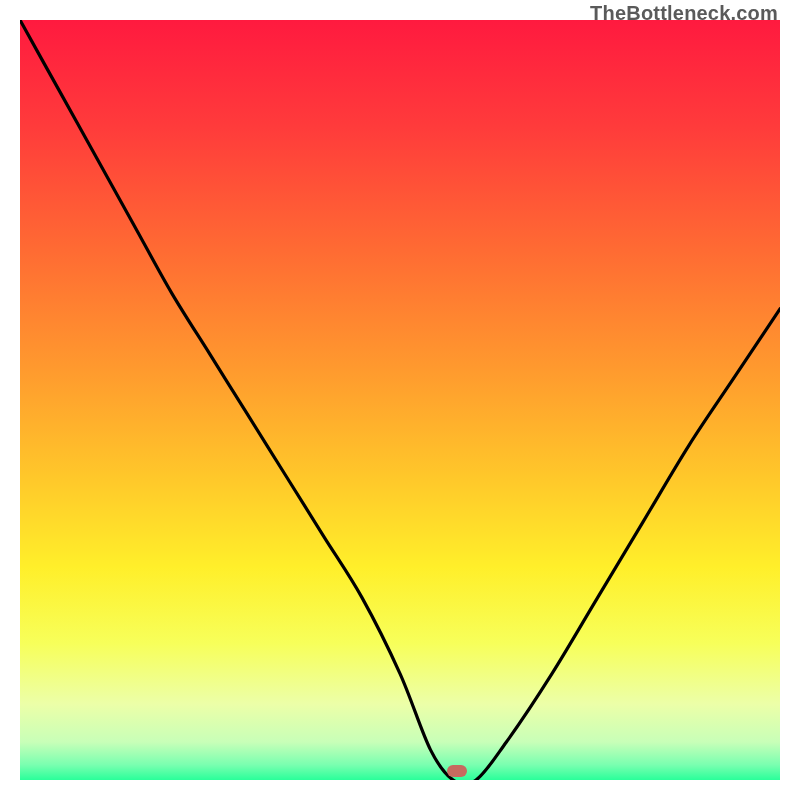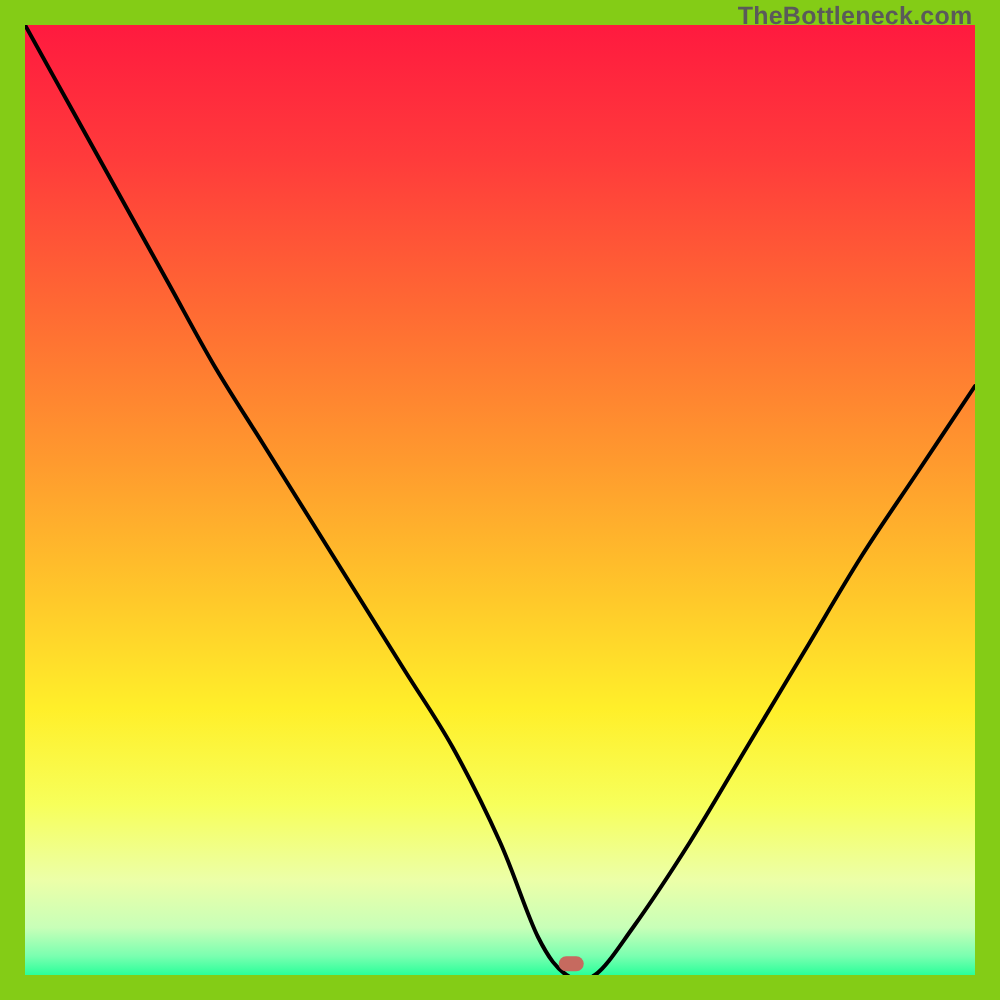--- a/index.html
+++ b/index.html
@@ -7,21 +7,21 @@
     padding: 0;
     background: #000;
     width: 800px;
     height: 800px;
     overflow: hidden;
   }
   .frame {
     position: relative;
     width: 800px;
     height: 800px;
-    background: #84cc16;
+    background: #ffffff;
   }
   .plot-area {
     position: absolute;
     left: 20px;
     top: 20px;
     width: 760px;
     height: 760px;
     overflow: hidden;
   }
   .gradient-bg {

